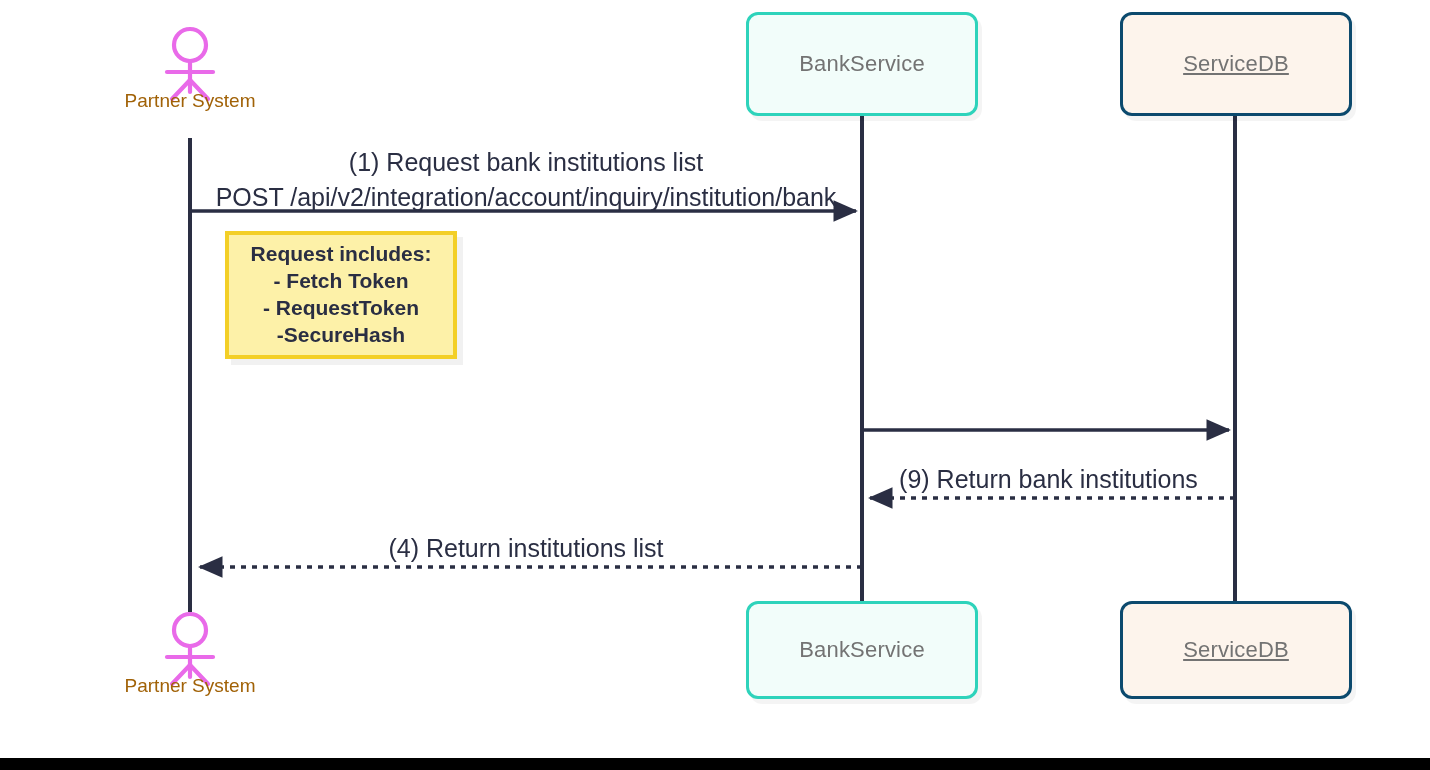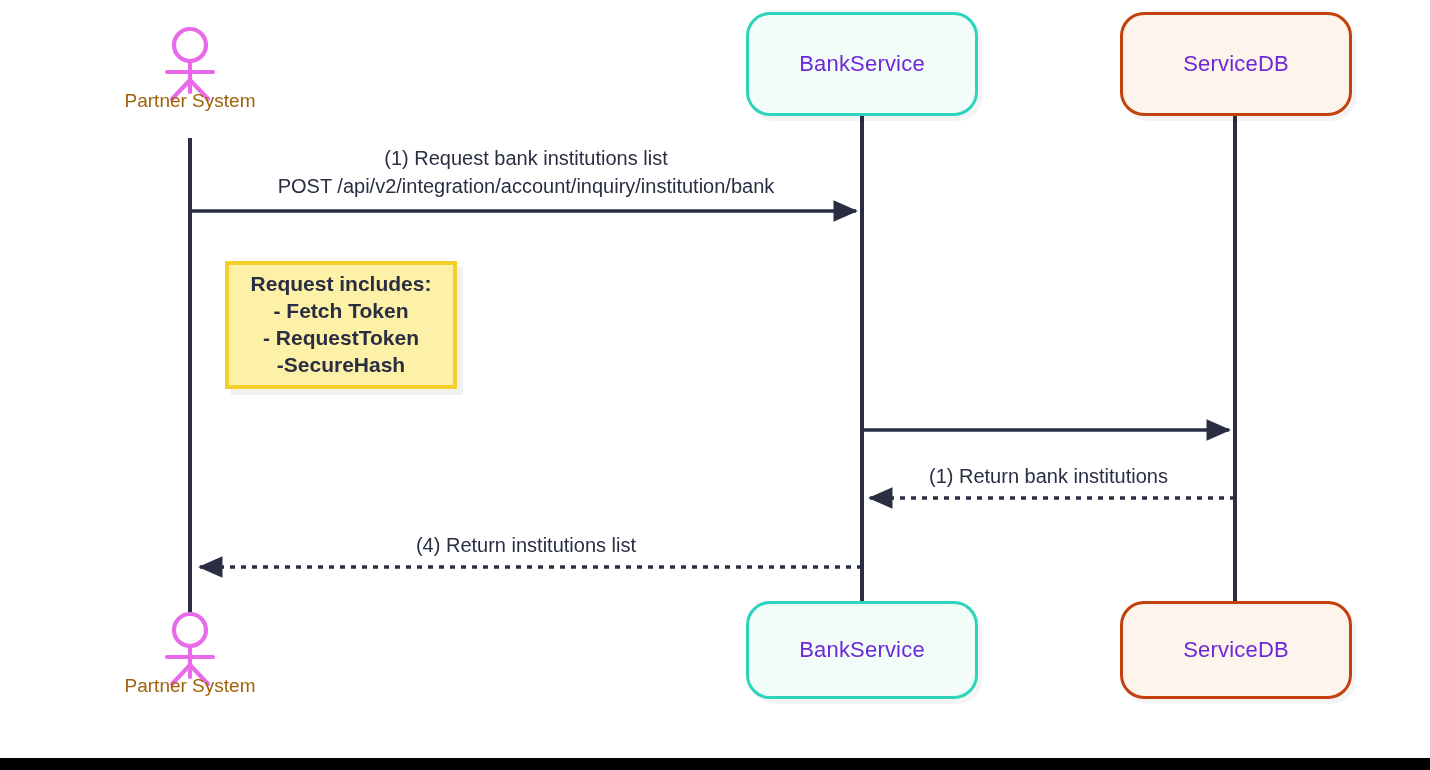--- a/index.html
+++ b/index.html
@@ -22,36 +22,37 @@
     background: #ffffff;
   }
   #seq-svg {
     position: absolute;
     left: 0; top: 0;
   }
   
   .participant-box {
     position: absolute;
     box-sizing: border-box;
-    border-radius: 24px;
+    border-radius: 12px;
     display: flex;
     align-items: center;
     justify-content: center;
     font-size: 22px;
-    color: #6d28d9;
+    color: #737373;
     letter-spacing: 0.2px;
     box-shadow: 4px 5px 0 rgba(0,0,0,0.045);
   }
   .pbox-bank {
     background: #f2fdfa;
     border: 3px solid #2ed3bb;
   }
   .pbox-db {
     background: #fdf4ec;
-    border: 3px solid #c2410c;
+    border: 3px solid #0c4a6e;
+    text-decoration: underline;
   }
   
   .actor-wrap {
     position: absolute;
     display: flex;
     flex-direction: column;
     align-items: center;
   }
   .actor-label {
     font-size: 19px;
@@ -64,34 +65,33 @@
     position: absolute;
     box-sizing: border-box;
     background: #fdf1a8;
     border: 4px solid #f3cf27;
     box-shadow: 6px 6px 0 rgba(0,0,0,0.055);
     display: flex;
     flex-direction: column;
     align-items: center;
     justify-content: center;
     padding: 6px 10px;
-    margin-top: 30px;
   }
   .note-line {
     font-size: 21px;
     font-weight: bold;
     color: #2a2e43;
     line-height: 1.28;
     white-space: nowrap;
     text-align: center;
   }
   
   .msg-label {
     position: absolute;
-    font-size: 20px;
+    font-size: 25px;
     color: #2a2e43;
     white-space: nowrap;
     text-align: center;
     line-height: 1.35;
   }
   .msg-label.two-line { line-height: 1.38; }
   
   .bottom-bar {
     position: absolute;
     left: 0;
@@ -168,21 +168,21 @@
     <span class="actor-label">Partner System</span>
   </div>
 
   <div class="msg-label two-line" style="left:190px; top:145px; width:672px;">
     <div>(1) Request bank institutions list</div>
     <div>POST /api/v2/integration/account/inquiry/institution/bank</div>
   </div>
 
 
   <div class="msg-label" style="left:862px; top:463px; width:373px;">
-    <div>(1) Return bank institutions</div>
+    <div>(9) Return bank institutions</div>
   </div>
 
   <div class="msg-label" style="left:190px; top:532px; width:672px;">
     <div>(4) Return institutions list</div>
   </div>
 
   <div class="note-box" style="left:225px; top:231px; width:232px; height:128px;">
     <div class="note-line">Request includes:</div>
     <div class="note-line">- Fetch Token</div>
     <div class="note-line">- RequestToken</div>

